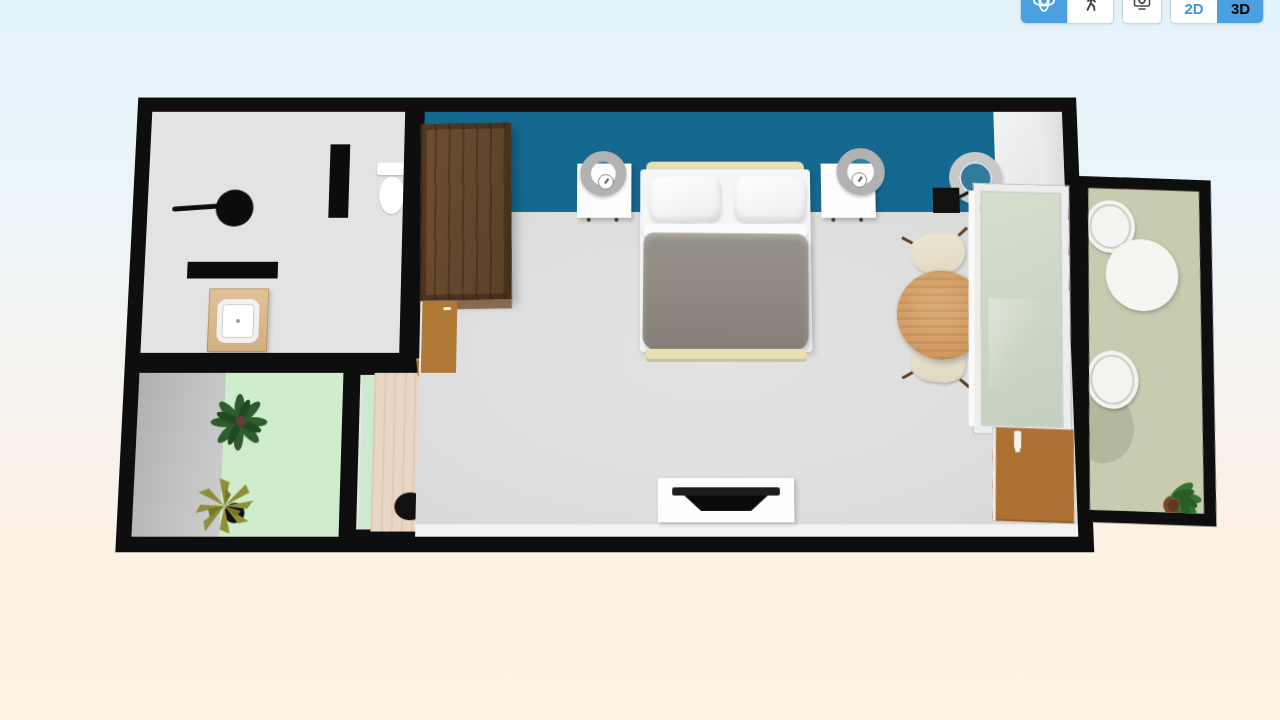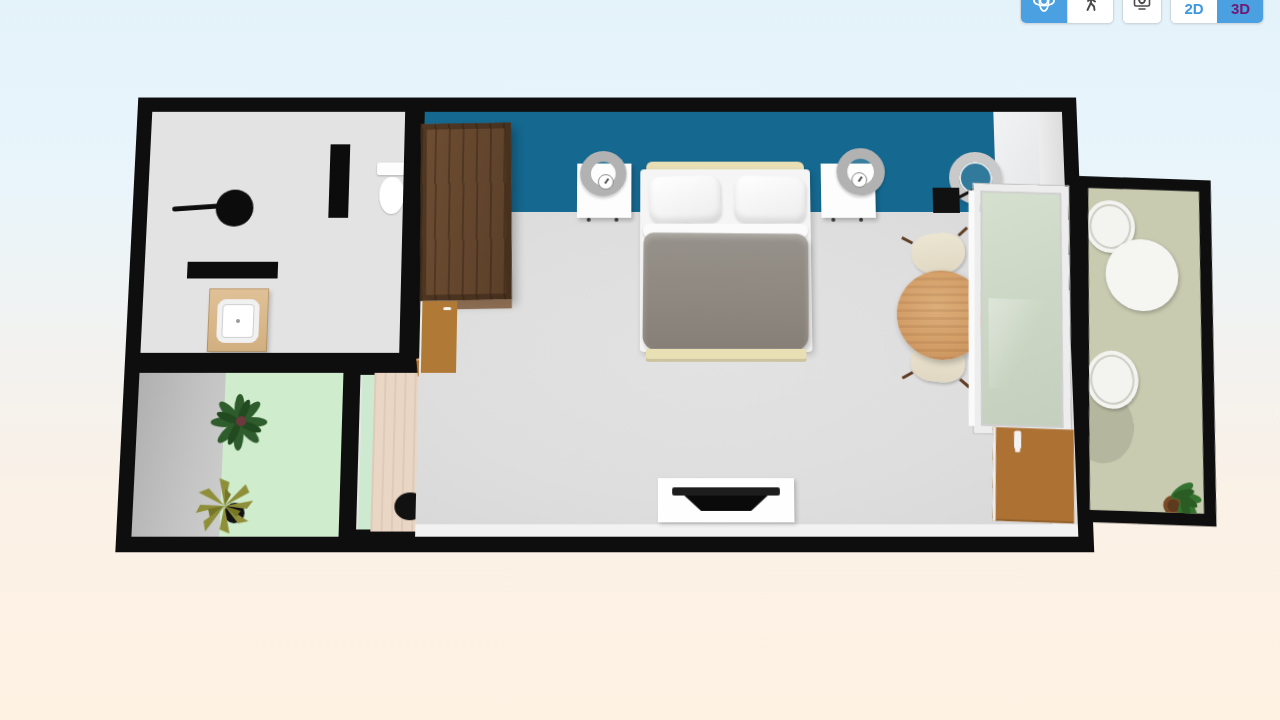--- a/index.html
+++ b/index.html
@@ -14,21 +14,21 @@
   
   .toolbar { position:absolute; top:-15px; right:16px; display:flex; gap:8px; height:39px; z-index:50; }
   .btn-group { display:flex; border:1px solid #cfd7de; border-radius:6px; overflow:hidden; background:#fff;
                box-shadow:0 1px 2px rgba(0,0,0,.08); }
   .tb-btn { width:46px; display:flex; align-items:flex-end; justify-content:center; padding-bottom:7px;
             background:#fff; border:none; cursor:pointer; font-family:"Liberation Sans",sans-serif; }
   .tb-btn.icon-only-sm { width:38px; }
   .tb-btn + .tb-btn { border-left:1px solid #dbe2e8; }
   .tb-btn.active { background:#4aa0e0; border-left-color:#4aa0e0; }
   .tb-label { font-size:15px; font-weight:bold; color:#3d9ae0; line-height:15px; }
-  .tb-btn.active .tb-label { color:#701a75; }
+  .tb-btn.active .tb-label { color:#000000; }
 
   
   #plan { position:absolute; left:112px; top:86px; width:1110px; height:470px;
           transform:perspective(1300px) rotateX(7deg); transform-origin:550px 235px; }
 
   #structure { position:absolute; left:15px; top:5px; width:958px; height:458px; background:#0e0e0e; }
   .wall { background:#0e0e0e; position:absolute; }
 
   
   #bathroom { left:15px; top:15px; width:258px; height:247px;

